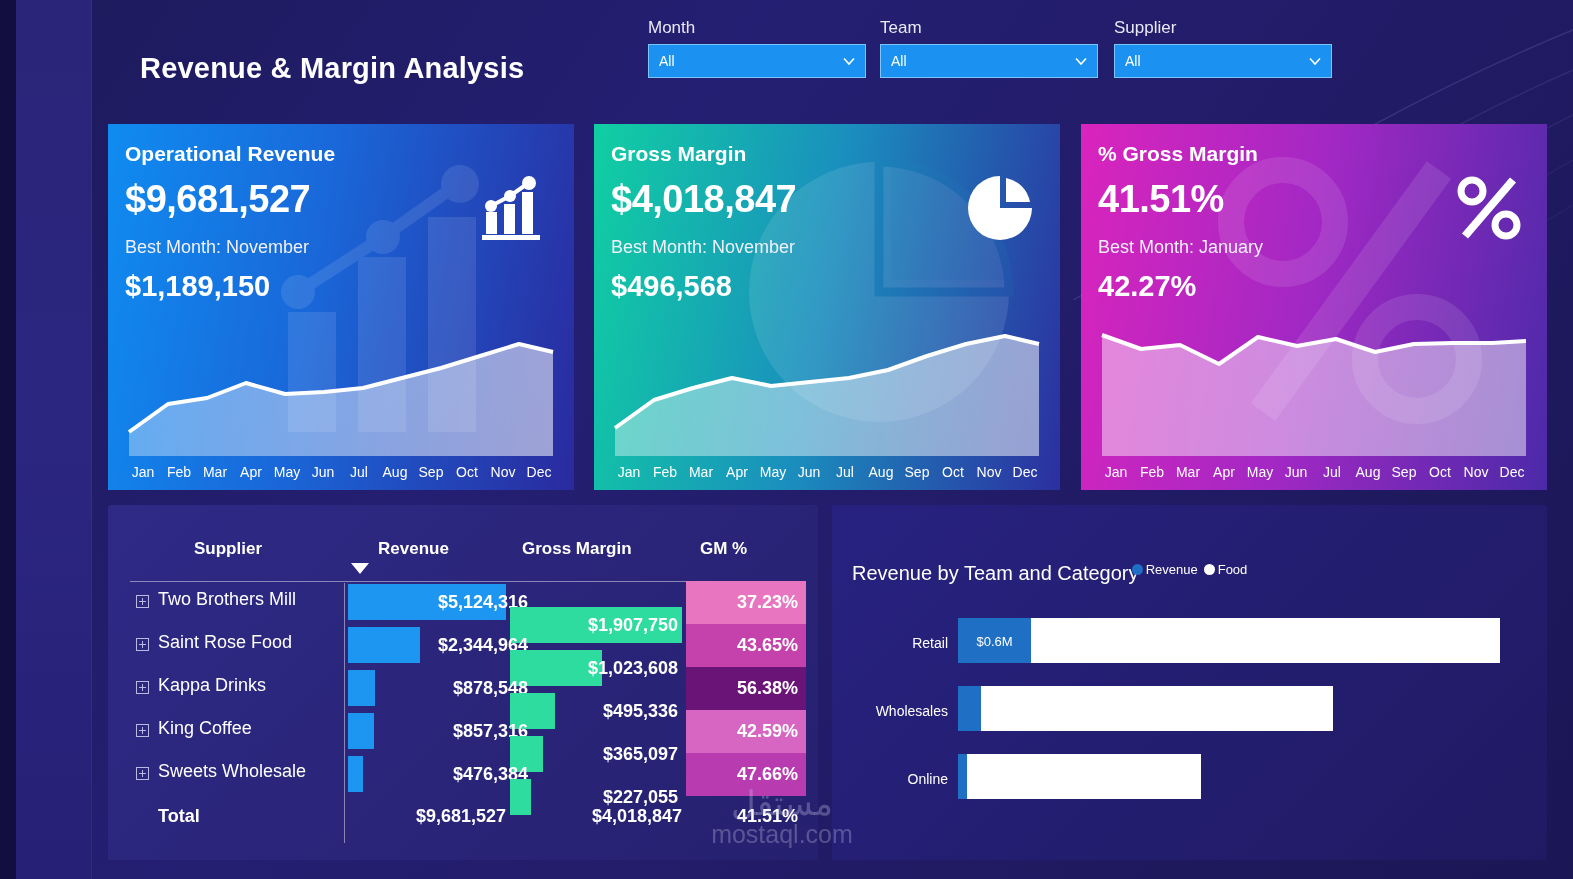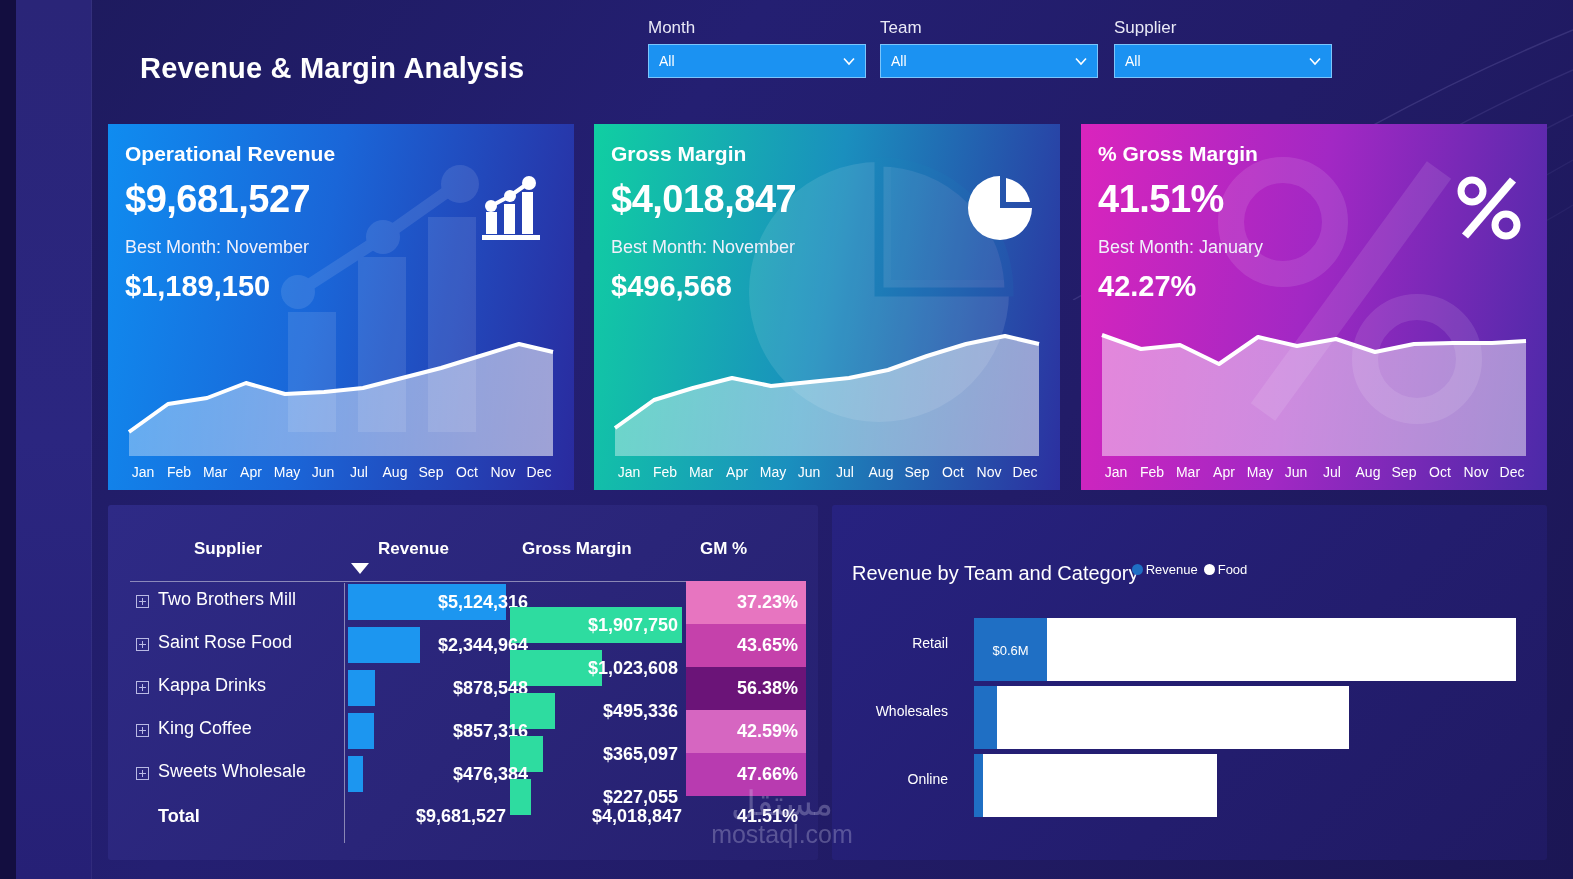--- a/index.html
+++ b/index.html
@@ -318,22 +318,22 @@
   .bcat {
     position: absolute;
     left: 0; top: 17px;
     width: 96px;
     text-align: right;
     font-size: 14px;
     color: #ffffff;
   }
   .bstack {
     position: absolute;
-    left: 122px; top: 0;
-    height: 63px;
+    left: 106px; top: 0;
+    height: 45px;
     display: flex;
   }
   .seg-drinks { background: #1f6fc4; position: relative; }
   .seg-food   { background: #ffffff; }
   .seg-label {
     position: absolute;
     left: 50%; top: 50%;
     transform: translate(-50%,-50%);
     font-size: 13px;
     color: #ffffff;

